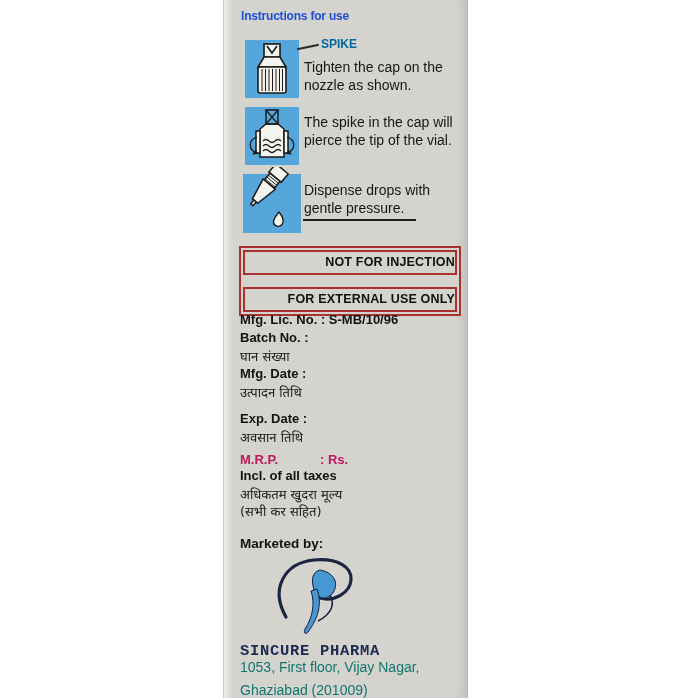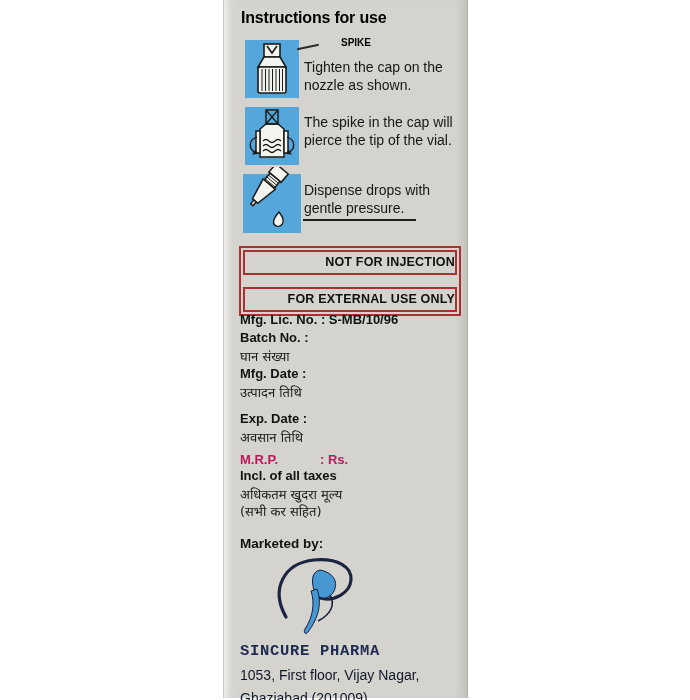--- a/index.html
+++ b/index.html
@@ -6,44 +6,44 @@
   .stage{
     position:relative;width:690px;height:700px;background:#ffffff;
     overflow:hidden;font-family:"Liberation Sans",sans-serif;color:#161616;
   }
   .panel{
     position:absolute;left:223px;top:0;width:243px;height:698px;
     background:#d5d3cd;
     border-left:1px solid #c9c8c2;border-right:1px solid #b3b2ac;
     box-shadow:inset 9px 0 7px -5px rgba(255,255,255,.65), inset -9px 0 9px -5px rgba(0,0,0,.10);
   }
-  .title{position:absolute;left:17px;top:9px;font-size:16px;font-weight:bold;letter-spacing:-.2px;color:#000000;}
+  .title{position:absolute;left:17px;top:9px;font-size:12px;font-weight:bold;letter-spacing:-.2px;color:#1d4ed8;}
   .icon{position:absolute;}
   .step-text{position:absolute;font-size:14px;line-height:18px;color:#161616;}
-  .spike-label{position:absolute;left:97px;top:37px;font-size:10px;font-weight:bold;color:#000000;margin-left:20px;}
+  .spike-label{position:absolute;left:97px;top:37px;font-size:12px;font-weight:bold;color:#0369a1;}
   .spike-line{position:absolute;left:73px;top:46px;width:22px;height:2px;background:#2a2a2a;transform:rotate(-12deg);}
   .underline3{position:absolute;left:79px;top:219px;width:113px;height:2px;background:#1c1c1c;}
   .warn-outer{
     position:absolute;left:15px;top:246px;width:214px;
     border:2px solid #a8322f;padding:2px;background:#d5d3cd;
   }
   .warn-cell{
     border:2px solid #a8322f;height:21px;line-height:21px;text-align:right;
     font-size:12.5px;font-weight:bold;letter-spacing:.2px;color:#101010;
   }
   .warn-cell + .warn-cell{margin-top:12px;}
   .dt{position:absolute;left:16px;font-size:13px;font-weight:bold;color:#121212;}
   .hi{position:absolute;left:16px;font-size:13px;font-weight:normal;color:#1a1a1a;font-family:"DejaVu Sans",sans-serif;}
   .mrp-row{position:absolute;left:16px;top:452px;font-size:13px;font-weight:bold;color:#be185d;display:flex;}
   .mrp-row .lbl{width:80px;}
   .company{
     position:absolute;left:16px;top:642px;font-family:Liberation Mono, monospace;
     font-weight:bold;font-size:15.5px;letter-spacing:.7px;color:#1c2a52;
   }
-  .addr{position:absolute;left:16px;font-size:14px;color:#0f172a;margin-top:8px;}
+  .addr{position:absolute;left:16px;font-size:14px;color:#0f766e;}
 </style>
 </head>
 <body>
 
 <div class="stage">
   <div class="panel">
 
     <div class="title">Instructions for use</div>
 
     <svg class="icon" style="left:21px;top:40px" width="54" height="58" viewBox="0 0 54 58">

